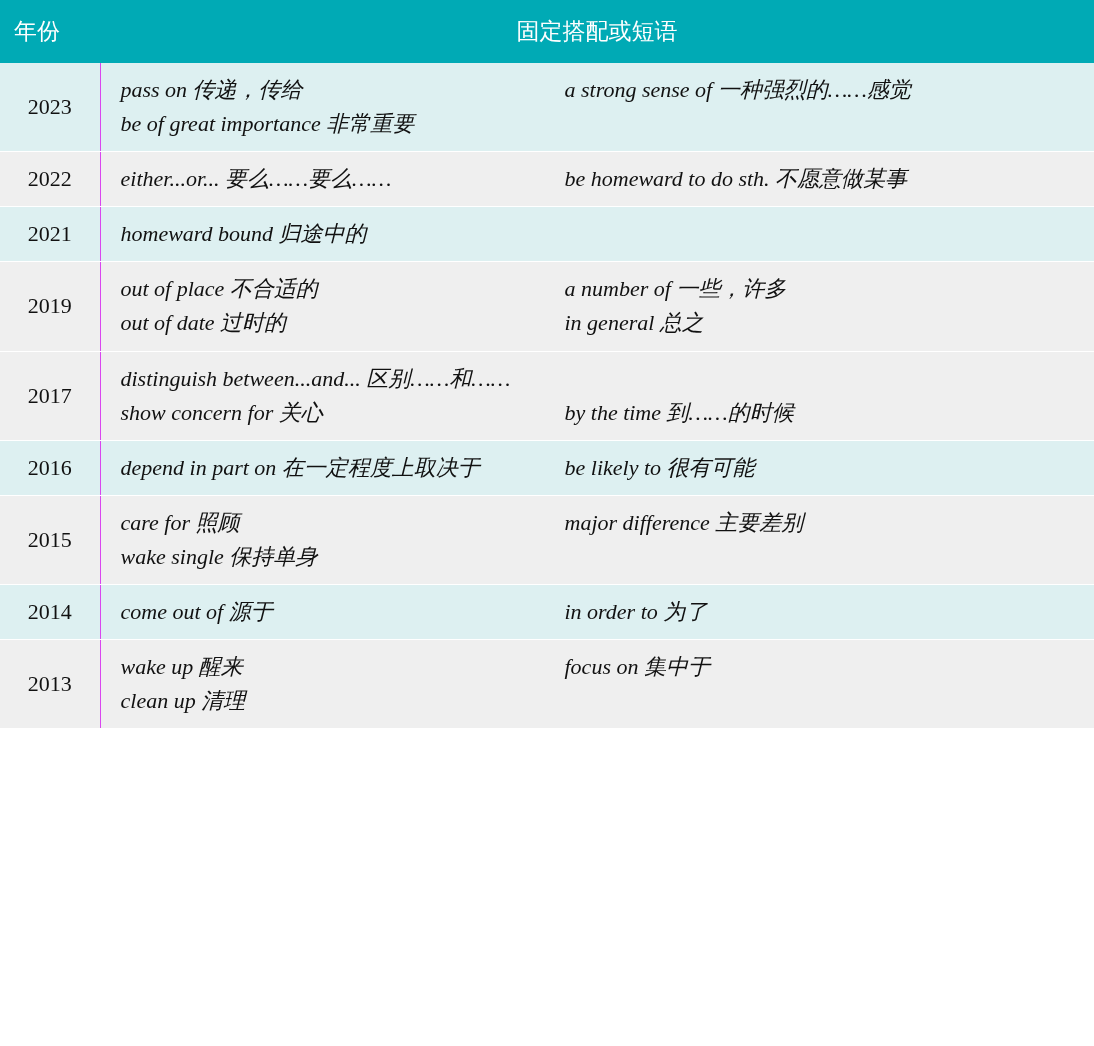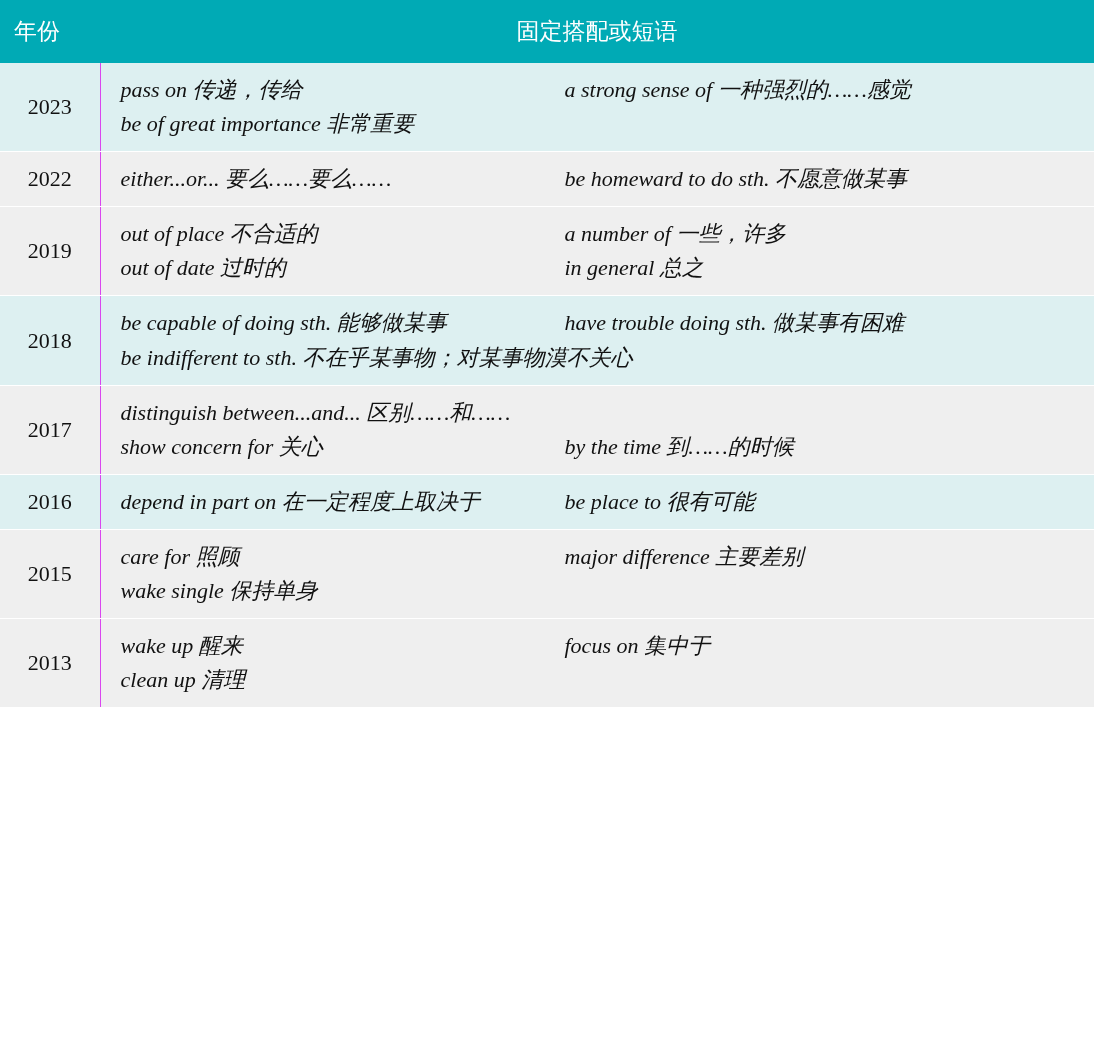--- a/index.html
+++ b/index.html
@@ -95,52 +95,57 @@
           <span class="line"><span class="seg-a">pass on 传递，传给</span><span class="seg-b">a strong sense of 一种强烈的……感觉</span></span>
           <span class="line"><span class="seg-a">be of great importance 非常重要</span><span class="seg-b"></span></span>
         </td>
       </tr>
       <tr class="row-even">
         <td class="year-cell">2022</td>
         <td class="content-cell">
           <span class="line"><span class="seg-a">either...or... 要么……要么……</span><span class="seg-b">be homeward to do sth. 不愿意做某事</span></span>
         </td>
       </tr>
+      <tr class="row-odd">
+        <td class="year-cell">2021</td>
+        <td class="content-cell">
+          <span class="line"><span class="seg-a">homeward bound 归途中的</span><span class="seg-b"></span></span>
+        </td>
+      </tr>
       <tr class="row-even">
         <td class="year-cell">2019</td>
         <td class="content-cell">
           <span class="line"><span class="seg-a">out of place 不合适的</span><span class="seg-b">a number of 一些，许多</span></span>
           <span class="line"><span class="seg-a">out of date 过时的</span><span class="seg-b">in general 总之</span></span>
-        </td>
-      </tr>
-      <tr class="row-odd">
-        <td class="year-cell">2018</td>
-        <td class="content-cell">
-          <span class="line"><span class="seg-a">be capable of doing sth. 能够做某事</span><span class="seg-b">have trouble doing sth. 做某事有困难</span></span>
-          <span class="line full"><span class="seg-a">be indifferent to sth. 不在乎某事物；对某事物漠不关心</span><span class="seg-b"></span></span>
         </td>
       </tr>
       <tr class="row-even">
         <td class="year-cell">2017</td>
         <td class="content-cell">
           <span class="line full"><span class="seg-a">distinguish between...and... 区别……和……</span><span class="seg-b"></span></span>
           <span class="line"><span class="seg-a">show concern for 关心</span><span class="seg-b">by the time 到……的时候</span></span>
         </td>
       </tr>
       <tr class="row-odd">
         <td class="year-cell">2016</td>
         <td class="content-cell">
-          <span class="line"><span class="seg-a">depend in part on 在一定程度上取决于</span><span class="seg-b">be place to 很有可能</span></span>
+          <span class="line"><span class="seg-a">depend in part on 在一定程度上取决于</span><span class="seg-b">be likely to 很有可能</span></span>
         </td>
       </tr>
       <tr class="row-even">
         <td class="year-cell">2015</td>
         <td class="content-cell">
           <span class="line"><span class="seg-a">care for 照顾</span><span class="seg-b">major difference 主要差别</span></span>
           <span class="line"><span class="seg-a">wake single 保持单身</span><span class="seg-b"></span></span>
+        </td>
+      </tr>
+      <tr class="row-odd">
+        <td class="year-cell">2014</td>
+        <td class="content-cell">
+          <span class="line"><span class="seg-a">come out of 源于</span><span class="seg-b">in order to 为了</span></span>
         </td>
       </tr>
       <tr class="row-even">
         <td class="year-cell">2013</td>
         <td class="content-cell">
           <span class="line"><span class="seg-a">wake up 醒来</span><span class="seg-b">focus on 集中于</span></span>
           <span class="line"><span class="seg-a">clean up 清理</span><span class="seg-b"></span></span>
         </td>
       </tr>
     </tbody>

